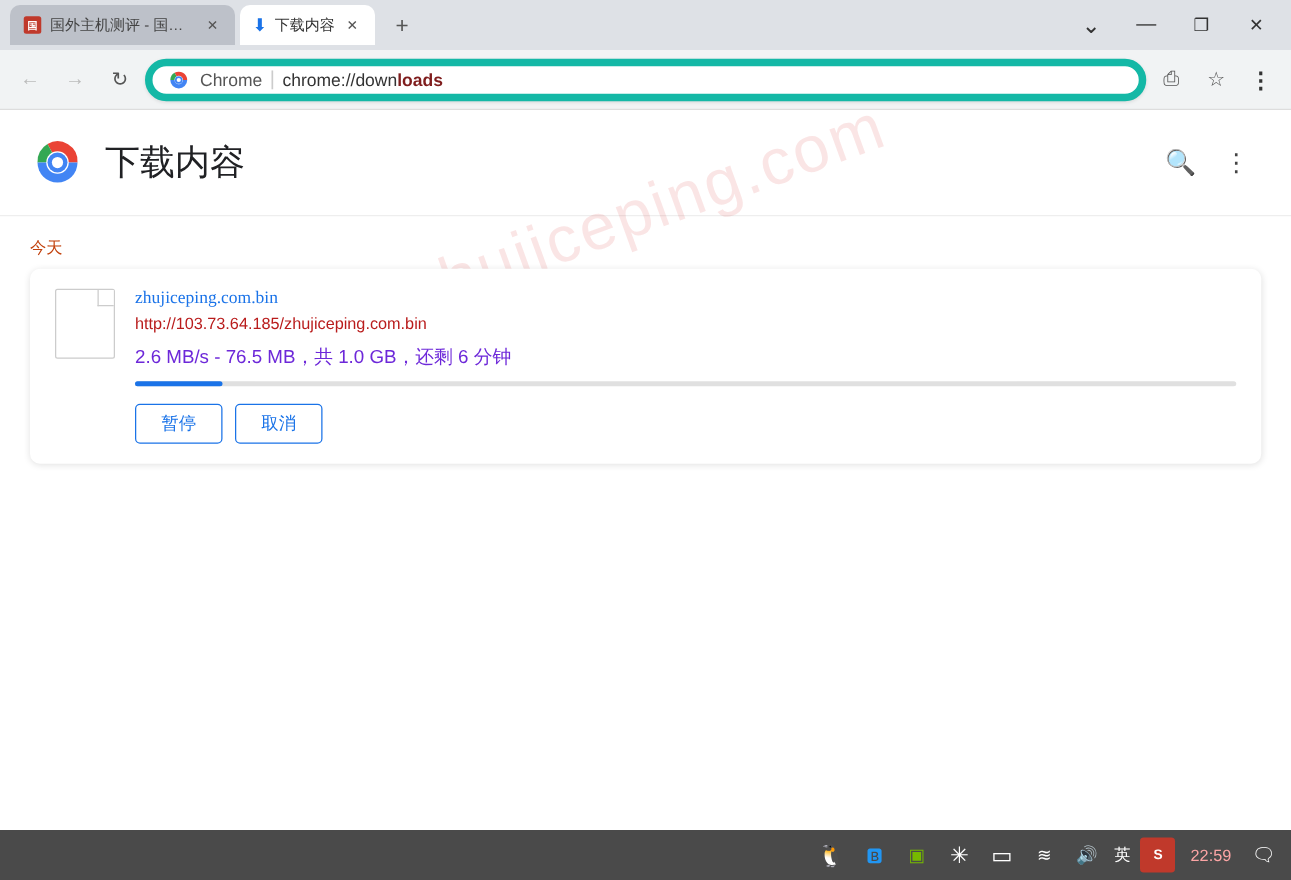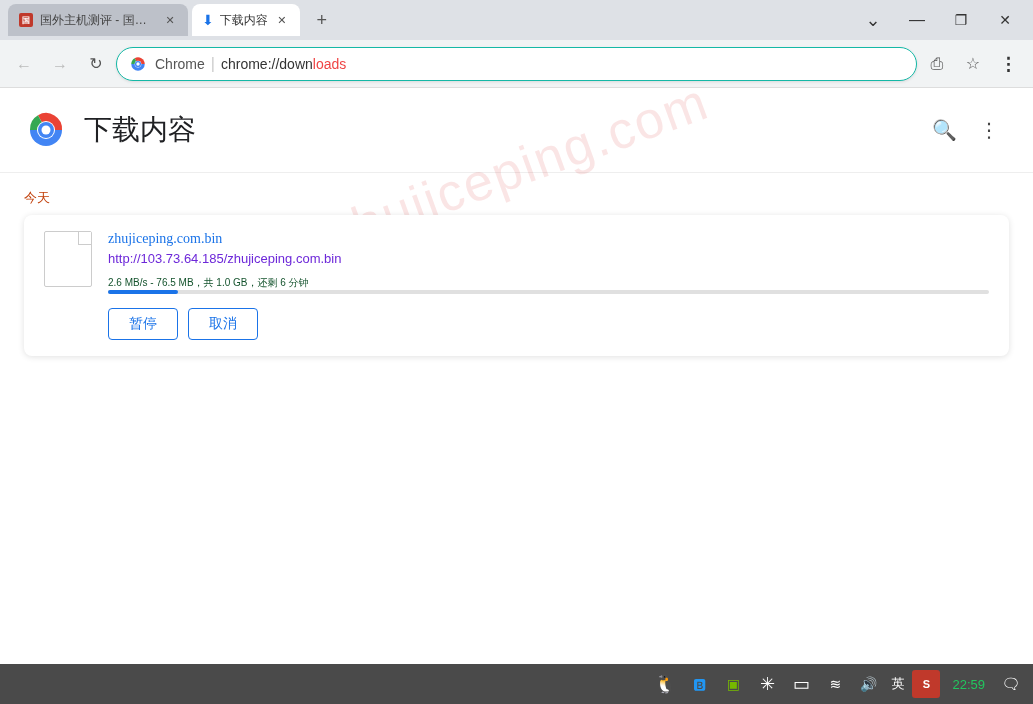--- a/index.html
+++ b/index.html
@@ -145,21 +145,21 @@
     .nav-btn.disabled { color: #bbb; cursor: default; }
     .address-bar {
       flex: 1;
       display: flex;
       align-items: center;
       background: #fff;
       border-radius: 20px;
       height: 34px;
       padding: 0 12px;
       gap: 8px;
-      border: 1px solid #14b8a6;
+      border: 6px solid #14b8a6;
       box-shadow: 0 1px 3px rgba(0,0,0,0.1);
     }
     .address-favicon {
       width: 18px;
       height: 18px;
       display: flex;
       align-items: center;
       justify-content: center;
     }
     .address-text {
@@ -169,21 +169,21 @@
       font-size: 14px;
       color: #333;
     }
     .address-text .normal { color: #555; }
     .address-sep {
       color: #ccc;
       margin: 0 6px;
       font-size: 16px;
     }
     .address-url { font-size: 14px; color: #333; }
-    .address-url .highlight { color: #ef4444; font-weight: 400; }
+    .address-url .highlight { color: #7f1d1d; font-weight: 700; }
     .nav-actions {
       display: flex;
       align-items: center;
       gap: 4px;
     }
     .nav-action-btn {
       width: 32px;
       height: 32px;
       border-radius: 50%;
       display: flex;
@@ -325,26 +325,27 @@
       font-size: 14px;
       color: #1a73e8;
       text-decoration: none;
       cursor: pointer;
       margin-bottom: 4px;
       display: block;
       font-family: Liberation Serif, serif;
     }
     .download-url {
       font-size: 13px;
+      color: #b91c1c;
+      margin-bottom: 10px;
+    }
+    .download-speed {
+      font-size: 15px;
       color: #6d28d9;
       margin-bottom: 10px;
-    }
-    .download-speed {
-      font-size: 10px;
-      color: #14532d;
     }
     .progress-bar-container {
       background: #e0e0e0;
       height: 4px;
       border-radius: 2px;
       margin-bottom: 14px;
       width: 100%;
     }
     .progress-bar-fill {
       background: #1a73e8;
@@ -403,21 +404,21 @@
       display: flex;
       align-items: center;
       justify-content: center;
       font-size: 18px;
       cursor: pointer;
       color: #fff;
       border-radius: 4px;
     }
     .taskbar-time {
       font-size: 13px;
-      color: #22c55e;
+      color: #fca5a5;
       padding: 0 6px;
     }
     .taskbar-lang {
       font-size: 13px;
       color: #fff;
       padding: 0 2px;
     }
 
     
     .favicon-red {

